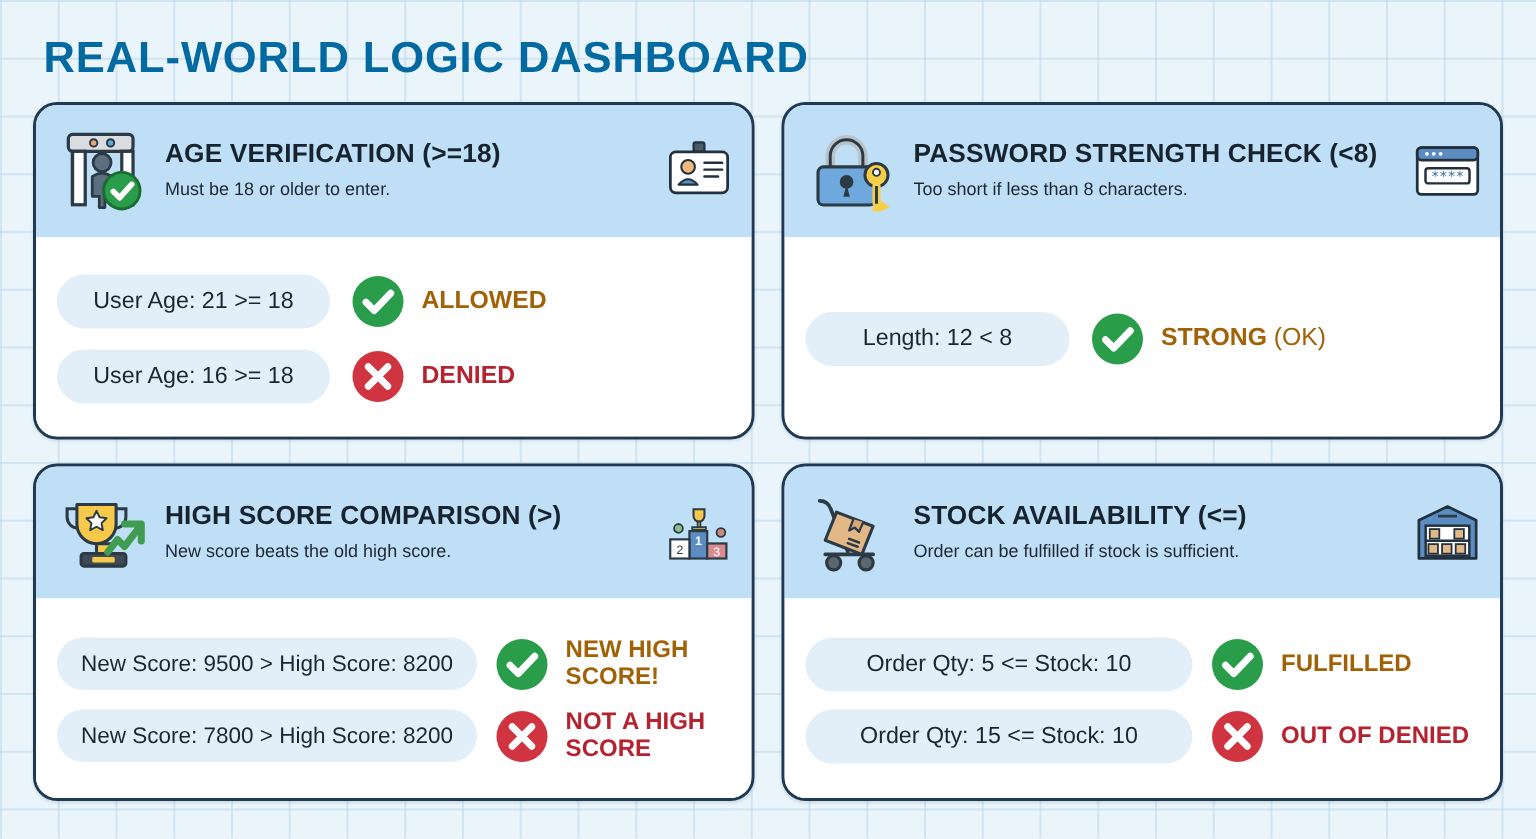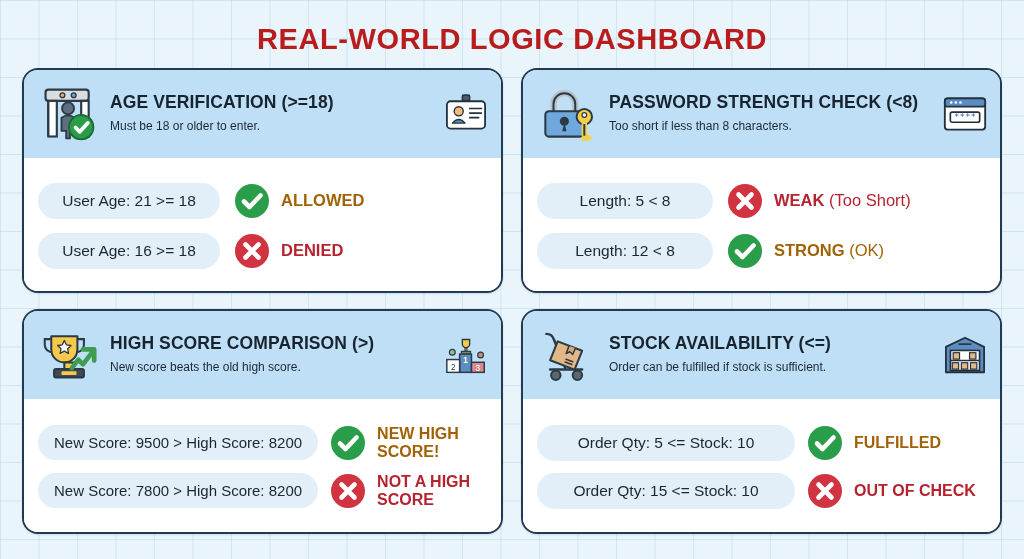--- a/index.html
+++ b/index.html
@@ -12,28 +12,28 @@
     background-color: #e9f4fb;
     background-image:
       linear-gradient(to right, rgba(170,205,228,.40) 1px, transparent 1px),
       linear-gradient(to bottom, rgba(170,205,228,.40) 1px, transparent 1px);
     background-size: 38.5px 38.5px;
     position: relative;
   }
 
   
   .page-title {
-    text-align: center;
-    color: #b91c1c;
+    color: #0369a1;
     font-size: 29px;
     font-weight: bold;
     letter-spacing: .6px;
     padding-top: 19px;
     height: 66px;
     line-height: 40px;
+    padding-left: 29px;
   }
 
   
   .grid {
     position: absolute;
     left: 22px; top: 68px;
     width: 900px;
     display: grid;
     grid-template-columns: 481px 481px;
     grid-template-rows: 225px 225px;
@@ -196,32 +196,20 @@
           <circle cx="9" cy="6.5" r="1.4" fill="#fff"></circle>
             <circle cx="14" cy="6.5" r="1.4" fill="#fff"></circle>
             <circle cx="19" cy="6.5" r="1.4" fill="#fff"></circle>
           <rect x="8" y="17" width="32" height="11" rx="2" fill="#fff" stroke="#22313d" stroke-width="1.8"></rect>
           <text x="24" y="26" font-size="10" fill="#3d6fa6" text-anchor="middle" font-family="DejaVu Sans Mono, monospace">****</text>
         </svg>
       </div>
     </div>
     <div class="card-body">
       <div class="row">
-        <div class="expr">Length: 5 &lt; 8</div>
-        <div class="verdict">
-          <span class="badge">
-            <svg viewBox="0 0 36 36" width="36" height="36">
-              <circle cx="18" cy="18" r="17" fill="#cf3440"></circle>
-              <path d="M11.5 11.5 L24.5 24.5 M24.5 11.5 L11.5 24.5" stroke="#fff" stroke-width="4.6" stroke-linecap="round"></path>
-            </svg>
-          </span>
-          <span class="verdict-text bad"><span>WEAK</span> <span class="soft">(Too Short)</span></span>
-        </div>
-      </div>
-      <div class="row">
         <div class="expr">Length: 12 &lt; 8</div>
         <div class="verdict">
           <span class="badge">
             <svg viewBox="0 0 36 36" width="36" height="36">
               <circle cx="18" cy="18" r="17" fill="#2a9d4a"></circle>
               <path d="M10 18.5 l5.5 5.5 L26.5 12.5" stroke="#fff" stroke-width="4.6" fill="none" stroke-linecap="round" stroke-linejoin="round"></path>
             </svg>
           </span>
           <span class="verdict-text ok"><span>STRONG</span> <span class="soft">(OK)</span></span>
         </div>
@@ -337,19 +325,19 @@
       </div>
       <div class="row">
         <div class="expr">Order Qty: 15  &lt;= Stock: 10</div>
         <div class="verdict">
           <span class="badge">
             <svg viewBox="0 0 36 36" width="36" height="36">
               <circle cx="18" cy="18" r="17" fill="#cf3440"></circle>
               <path d="M11.5 11.5 L24.5 24.5 M24.5 11.5 L11.5 24.5" stroke="#fff" stroke-width="4.6" stroke-linecap="round"></path>
             </svg>
           </span>
-          <span class="verdict-text bad">OUT OF CHECK</span>
+          <span class="verdict-text bad">OUT OF DENIED</span>
         </div>
       </div>
     </div>
   </div>
 
 </div>
 
 </body></html>

